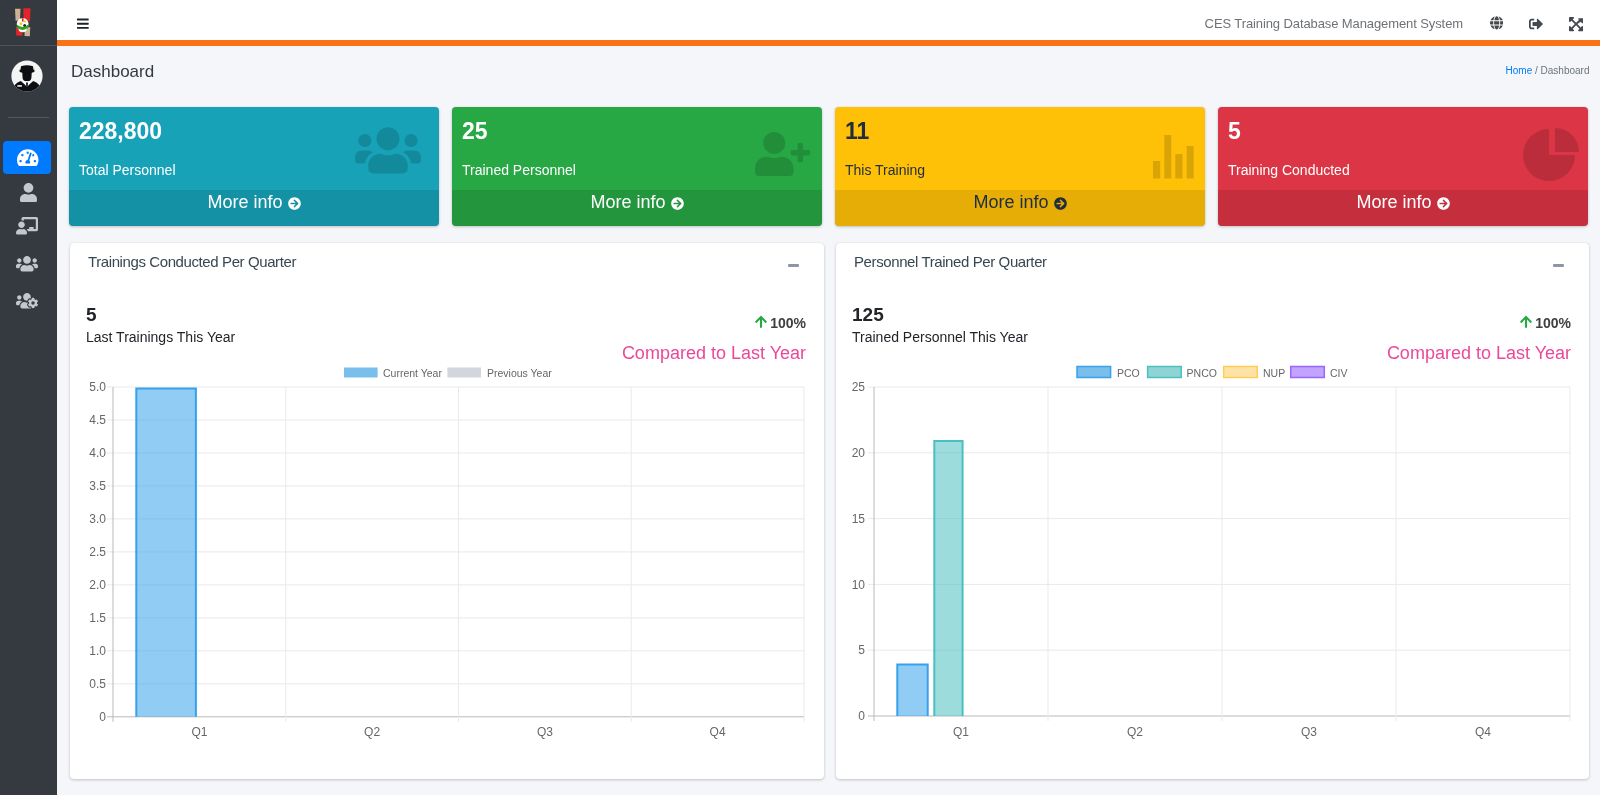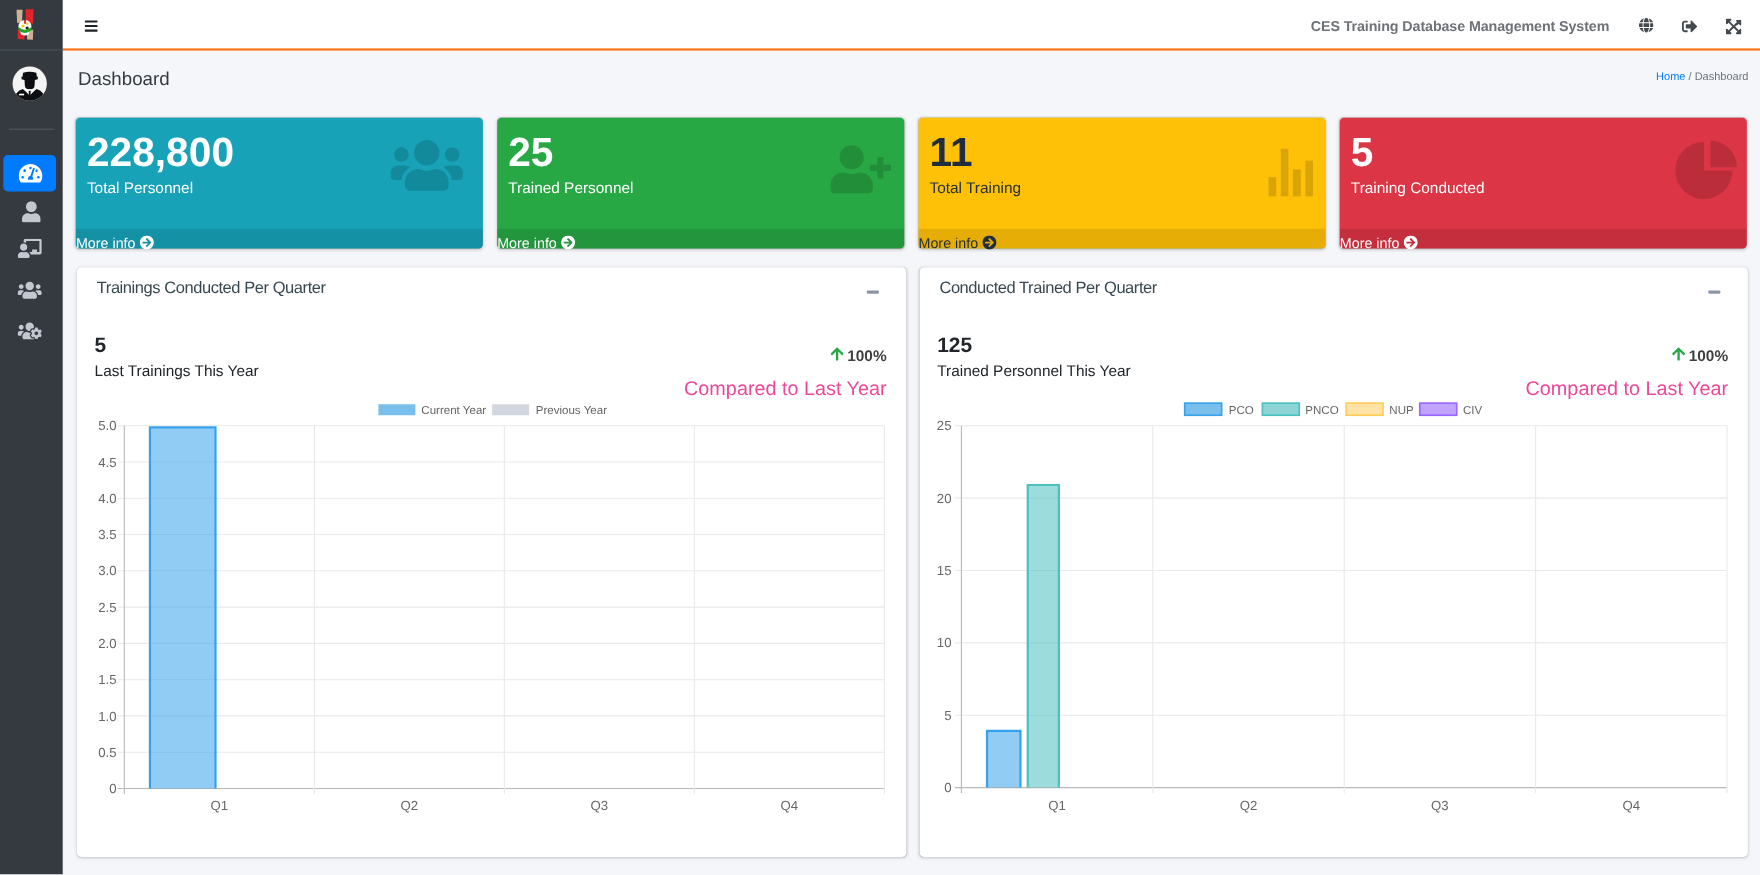--- a/index.html
+++ b/index.html
@@ -8,33 +8,33 @@
   .abs { position:absolute; }
 
   
   #sidebar { position:absolute; left:0; top:0; width:57px; height:795px; background:#343a40; z-index:5; }
   #brand { position:absolute; left:0; top:0; width:57px; height:46px; border-bottom:1px solid #4b545c; }
   #userpanel-line { position:absolute; left:8px; right:8px; top:117px; border-top:1px solid #4f5962; }
   .navactive { position:absolute; left:2.5px; top:140.5px; width:48px; height:33.5px; background:#007bff; border-radius:4px; }
   .sideicon { position:absolute; }
 
   
-  #navbar { position:absolute; left:57px; top:0; width:1543px; height:46px; background:#fff; border-bottom:2px solid #f97316;font-weight:bold; }
+  #navbar { position:absolute; left:57px; top:0; width:1543px; height:46px; background:#fff; border-bottom:6px solid #f97316; }
   #nav-title { position:absolute; right:137px; top:16px; font-size:13px; color:#6e7277; letter-spacing:-0.1px; }
 
   
   #pagetitle { position:absolute; left:71px; top:62px; font-size:17px; color:#343a40; }
   #breadcrumb { position:absolute; right:10.5px; top:65px; font-size:10px; color:#6c757d; }
   #breadcrumb a { color:#007bff; text-decoration:none; }
 
   
   .sbox { position:absolute; top:107px; width:370px; height:119px; border-radius:4px; box-shadow:0 0 1px rgba(0,0,0,.125),0 1px 3px rgba(0,0,0,.2); color:#fff; }
-  .sbox .num { position:absolute; left:10px; top:10.5px; font-size:37px; font-weight:bold; }
+  .sbox .num { position:absolute; left:10px; top:10.5px; font-size:23px; font-weight:bold; }
   .sbox .lbl { position:absolute; left:10px; top:54.5px; font-size:14px; }
-  .sbox .foot { position:absolute; left:0; right:0; bottom:0; height:18px; background:rgba(0,0,0,0.1); border-radius:0 0 4px 4px; text-align:left; font-size:13px; line-height:25px; }
+  .sbox .foot { position:absolute; left:0; right:0; bottom:0; height:36px; background:rgba(0,0,0,0.1); border-radius:0 0 4px 4px; text-align:center; font-size:18px; line-height:25px; }
   .dark { color:#1f2d3d; }
 
   
   .ccard { position:absolute; top:243px; height:536px; background:#fff; border-radius:4px; box-shadow:0 0 1px rgba(0,0,0,.125),0 1px 3px rgba(0,0,0,.2); }
   .ccard .chead { position:absolute; left:18px; top:10px; font-size:15px; letter-spacing:-0.4px; color:#374850; }
   .ccard .cmin { position:absolute; right:25px; top:21px; width:11px; height:3px; background:#8b95a5; border-radius:1px; }
   .ccard .bignum { position:absolute; left:16px; top:61px; font-size:19px; font-weight:bold; color:#212529; }
   .ccard .sublbl { position:absolute; left:16px; top:86px; font-size:14px; color:#212529; }
   .ccard .pct { position:absolute; right:18px; top:72px; font-size:14px; color:#404040; font-weight:bold; }
   .ccard .cmp { position:absolute; right:18px; top:100px; font-size:18px; color:#ec4899; }
@@ -129,21 +129,21 @@
     <div class="lbl">Trained Personnel</div>
   <svg class="abs" style="left:303px; top:25px;" width="55" height="44" viewBox="0 0 640 512">
       <path fill="rgba(0,0,0,0.15)" d="M624 208h-64v-64c0-8.8-7.2-16-16-16h-32c-8.8 0-16 7.2-16 16v64h-64c-8.8 0-16 7.2-16 16v32c0 8.8 7.2 16 16 16h64v64c0 8.8 7.2 16 16 16h32c8.8 0 16-7.2 16-16v-64h64c8.8 0 16-7.2 16-16v-32c0-8.8-7.2-16-16-16zm-400 48c70.7 0 128-57.3 128-128S294.7 0 224 0 96 57.3 96 128s57.3 128 128 128zm89.6 32h-16.7c-22.2 10.2-46.9 16-72.9 16s-50.6-5.8-72.9-16h-16.7C60.2 288 0 348.2 0 422.4V464c0 26.5 21.5 48 48 48h352c26.5 0 48-21.5 48-48v-41.6c0-74.2-60.2-134.4-134.4-134.4z"></path>
     </svg>
   <div class="foot">More info <svg width="13" height="13" viewBox="0 0 512 512" style="vertical-align:-2px;">
         <path fill-rule="evenodd" fill="#ffffff" d="M256 8c137 0 248 111 248 248S393 504 256 504 8 393 8 256 119 8 256 8zm-28.9 143.6l75.5 72.4H120c-13.3 0-24 10.7-24 24v16c0 13.3 10.7 24 24 24h182.6l-75.5 72.4c-9.7 9.3-9.9 24.8-.4 34.3l11 10.9c9.4 9.4 24.6 9.4 33.9 0L404.3 273c9.4-9.4 9.4-24.6 0-33.9L271.6 106.3c-9.4-9.4-24.6-9.4-33.9 0l-11 10.9c-9.5 9.6-9.3 25.1.4 34.4z"></path>
       </svg></div>
 </div>
 <div class="sbox dark" style="left:835px; background:#ffc107;">
   <div class="num dark">11</div>
-    <div class="lbl dark">Total Training</div>
+    <div class="lbl dark">This Training</div>
   <svg class="abs" style="left:318px; top:28px;" width="41" height="45" viewBox="0 0 41 45">
     <g fill="rgba(0,0,0,0.15)">
       <rect x="0" y="26" width="7.2" height="17.5"></rect>
       <rect x="11.3" y="0" width="7" height="43.5"></rect>
       <rect x="22.3" y="19" width="7.2" height="24.5"></rect>
       <rect x="33.7" y="11" width="7" height="32.5"></rect>
     </g>
   </svg>
   <div class="foot dark">More info <svg width="13" height="13" viewBox="0 0 512 512" style="vertical-align:-2px;">
         <path fill-rule="evenodd" fill="#1f2d3d" d="M256 8c137 0 248 111 248 248S393 504 256 504 8 393 8 256 119 8 256 8zm-28.9 143.6l75.5 72.4H120c-13.3 0-24 10.7-24 24v16c0 13.3 10.7 24 24 24h182.6l-75.5 72.4c-9.7 9.3-9.9 24.8-.4 34.3l11 10.9c9.4 9.4 24.6 9.4 33.9 0L404.3 273c9.4-9.4 9.4-24.6 0-33.9L271.6 106.3c-9.4-9.4-24.6-9.4-33.9 0l-11 10.9c-9.5 9.6-9.3 25.1.4 34.4z"></path>
@@ -205,21 +205,21 @@
     <line x1="561.2" y1="29" x2="561.2" y2="363.8" stroke="#e9e9e9" stroke-width="1"></line>
     <line x1="734.0" y1="29" x2="734.0" y2="363.8" stroke="#e9e9e9" stroke-width="1"></line>
     <text x="129.4" y="378" font-size="12" fill="#666" text-anchor="middle">Q1</text>
     <text x="302.1" y="378" font-size="12" fill="#666" text-anchor="middle">Q2</text>
     <text x="474.9" y="378" font-size="12" fill="#666" text-anchor="middle">Q3</text>
     <text x="647.6" y="378" font-size="12" fill="#666" text-anchor="middle">Q4</text>
     <path d="M66.3,358.8 L66.3,30.5 L125.9,30.5 L125.9,358.8" fill="rgba(54,162,235,0.55)" stroke="rgb(54,162,235)" stroke-width="2"></path>
   </svg>
 </div>
 <div class="ccard" style="left:836px; width:753px;">
-  <div class="chead">Conducted Trained Per Quarter</div>
+  <div class="chead">Personnel Trained Per Quarter</div>
   <div class="cmin"></div>
   <div class="bignum">125</div>
   <div class="sublbl">Trained Personnel This Year</div>
   <div class="pct"><svg width="12" height="13.7" viewBox="0 0 448 512" style="vertical-align:-1px; margin-right:3px;">
         <path fill="#28a745" d="M34.9 289.5l-22.2-22.2c-9.4-9.4-9.4-24.6 0-33.9L207 39c9.4-9.4 24.6-9.4 33.9 0l194.3 194.3c9.4 9.4 9.4 24.6 0 33.9L413 289.4c-9.5 9.5-25 9.3-34.3-.4L264 168.6V456c0 13.3-10.7 24-24 24h-32c-13.3 0-24-10.7-24-24V168.6L69.2 289.1c-9.3 9.8-24.8 10-34.3.4z"></path>
       </svg>100%</div>
   <div class="cmp">Compared to Last Year</div>
   <svg id="chart2" class="abs" style="left:0; top:115px;" width="753" height="400" viewBox="0 0 753 400">
     <rect x="241" y="8.5" width="33.6" height="11" fill="#7abfec" stroke="rgb(54,162,235)" stroke-width="1.5"></rect>
     <text x="281" y="18.5" font-size="10.5" fill="#666">PCO</text>

